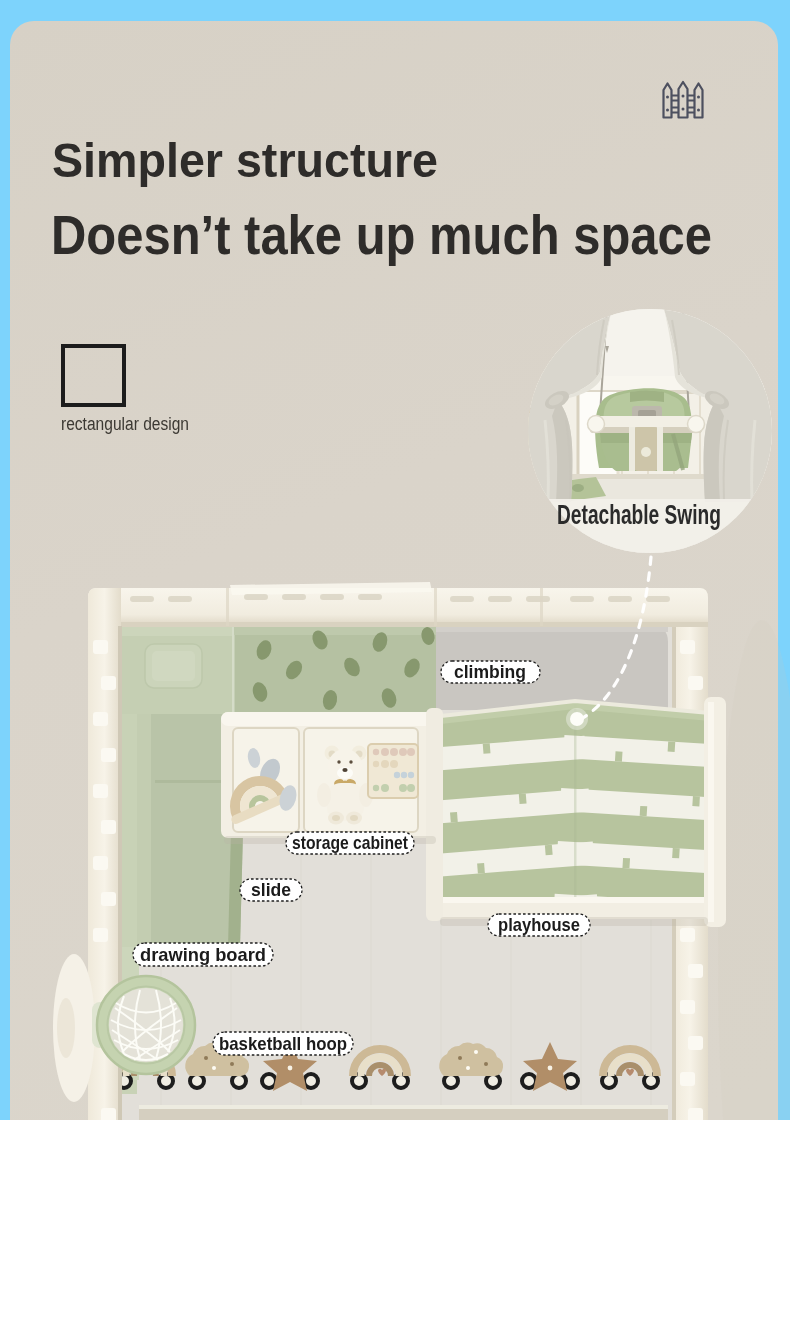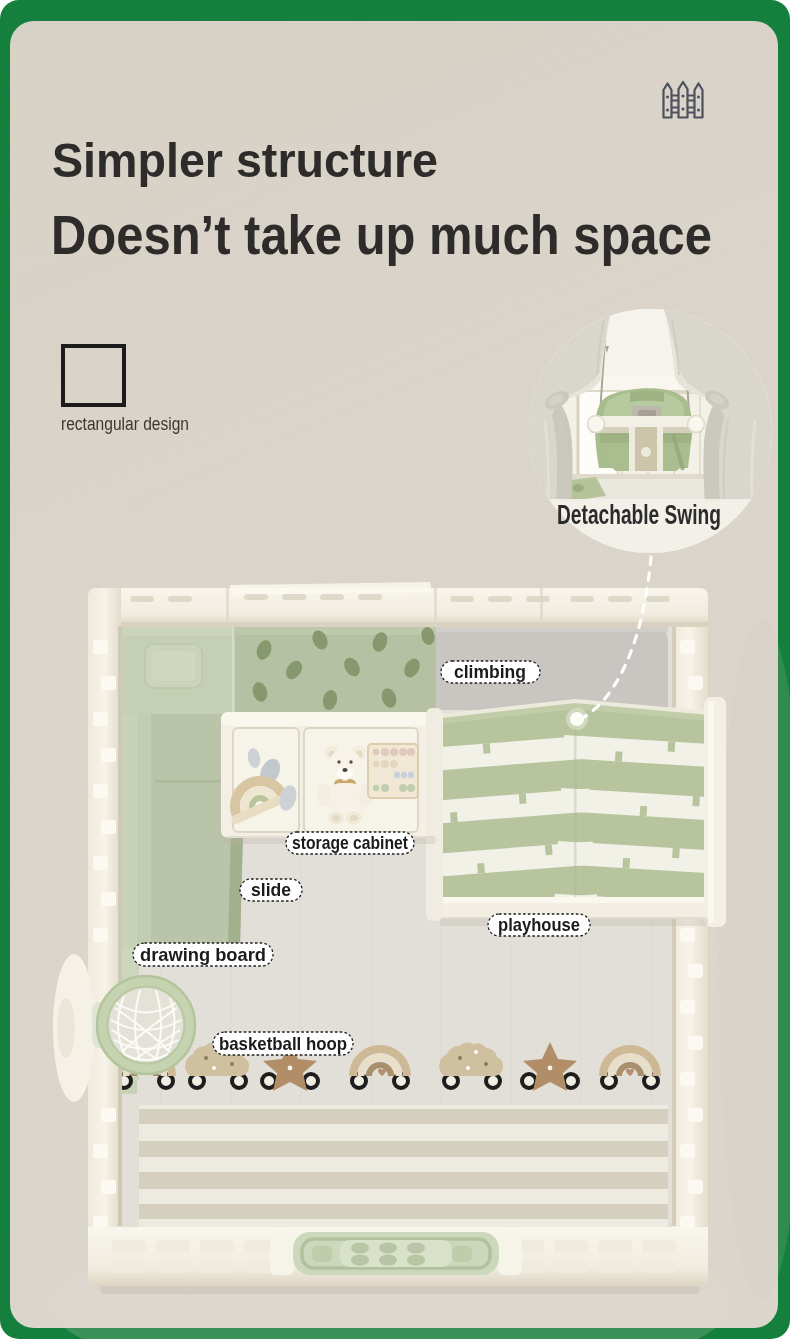--- a/index.html
+++ b/index.html
@@ -1,17 +1,17 @@
 <!DOCTYPE html>
 <html><head>
 <meta charset="utf-8">
 <style>
   html,body{margin:0;padding:0;background:#ffffff;}
-  .page{position:relative;width:790px;height:1339px;background:#15803d;overflow:hidden;
-        font-family:"Liberation Sans", sans-serif;border-radius:19px;}
+  .page{position:relative;width:790px;height:1120px;background:#7dd3fc;overflow:hidden;
+        font-family:"Liberation Sans", sans-serif;}
   svg{display:block;}
 </style>
 </head>
 <body>
 <div class="page">
 <svg width="790" height="1339" viewBox="0 0 790 1339" xmlns="http://www.w3.org/2000/svg">
 <defs>
   <linearGradient id="cardbg" x1="0" y1="0" x2="0.25" y2="1">
     <stop offset="0" stop-color="#d7d1c6"></stop>
     <stop offset="0.45" stop-color="#dad4ca"></stop>

